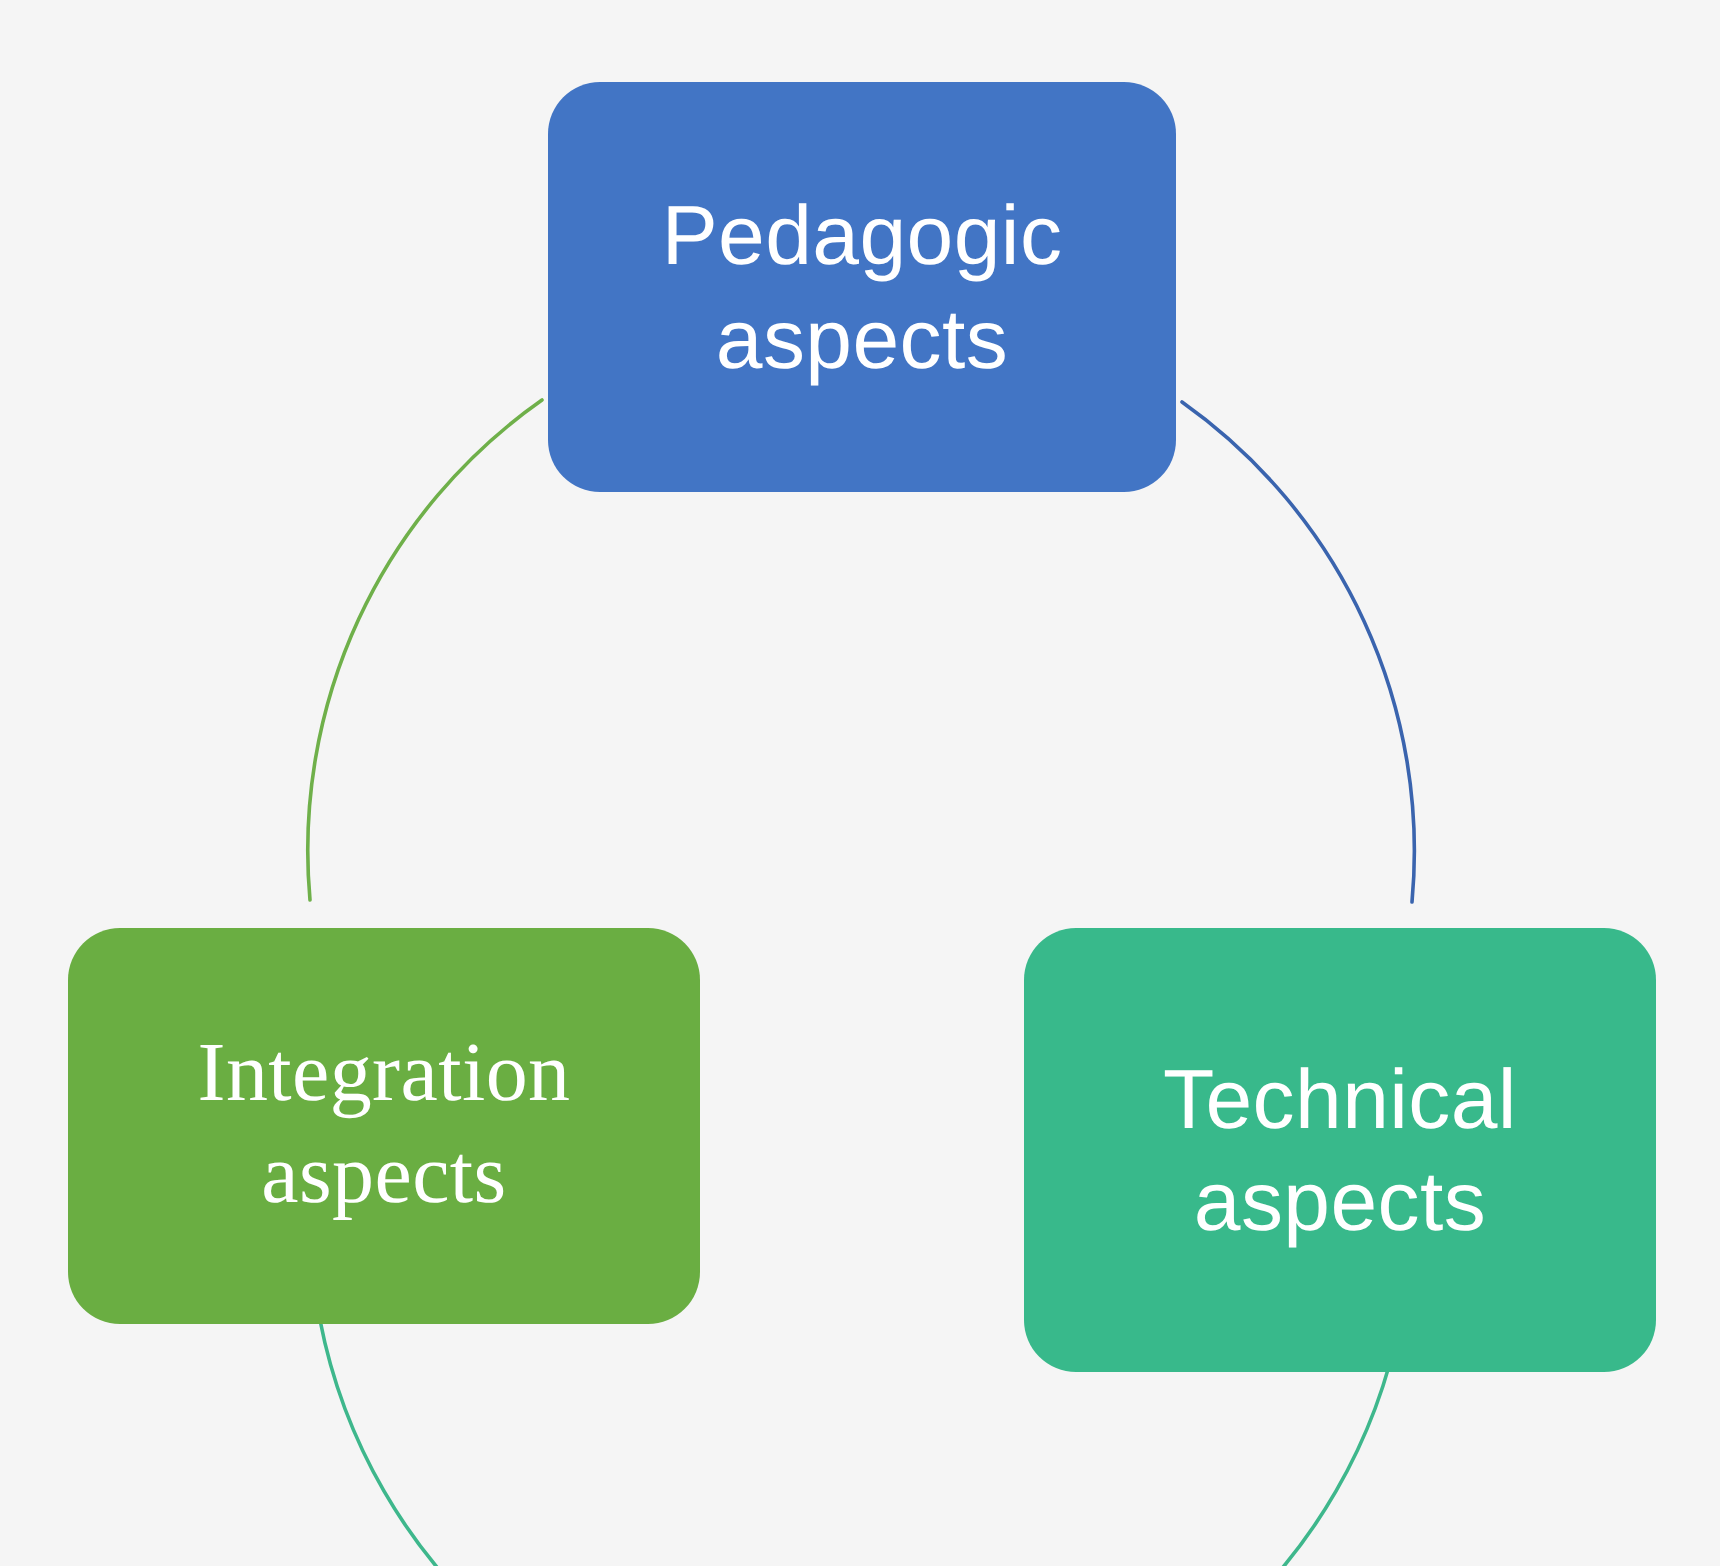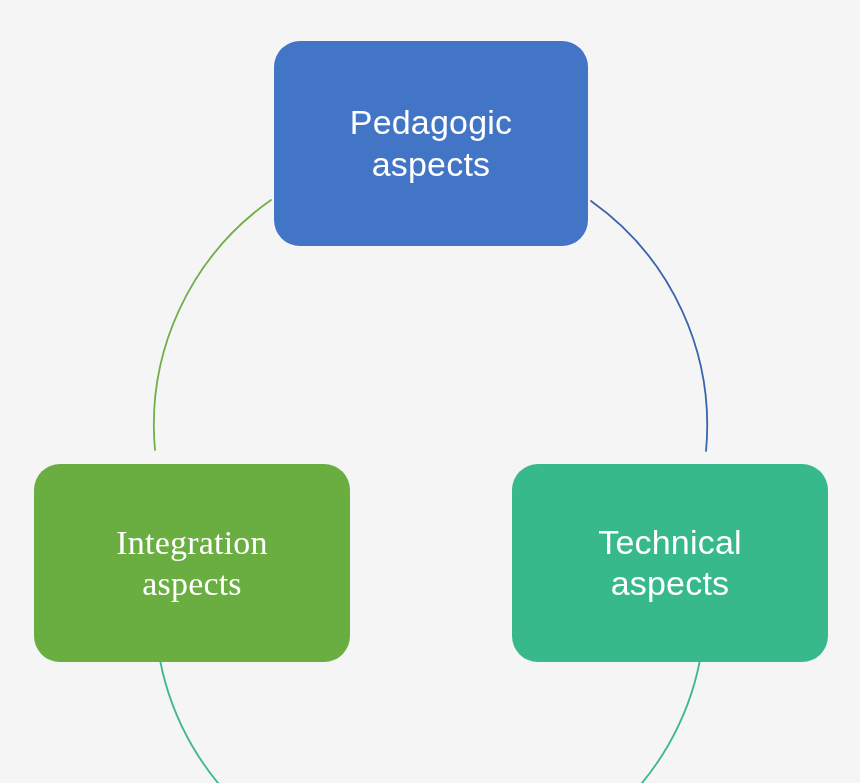--- a/index.html
+++ b/index.html
@@ -31,39 +31,39 @@
     position: absolute;
     border-radius: 26px;
     display: flex;
     align-items: center;
     justify-content: center;
     text-align: center;
     box-sizing: border-box;
   }
   .node-label {
     color: #ffffff;
-    font-size: 34px;
+    font-size: 42px;
     line-height: 1.22;
     font-weight: 400;
     letter-spacing: 0.2px;
     white-space: pre-line;
     padding: 0 10px;
   }
   #node-pedagogic {
     left: 274px;
     top: 41px;
     width: 314px;
     height: 205px;
     background: #4275c5;
   }
   #node-technical {
     left: 512px;
     top: 464px;
     width: 316px;
-    height: 198px;
+    height: 222px;
     background: #38b98b;
   }
   #node-integration {
     left: 34px;
     top: 464px;
     width: 316px;
     height: 198px;
     background: #6aae42;
   }
 </style>

